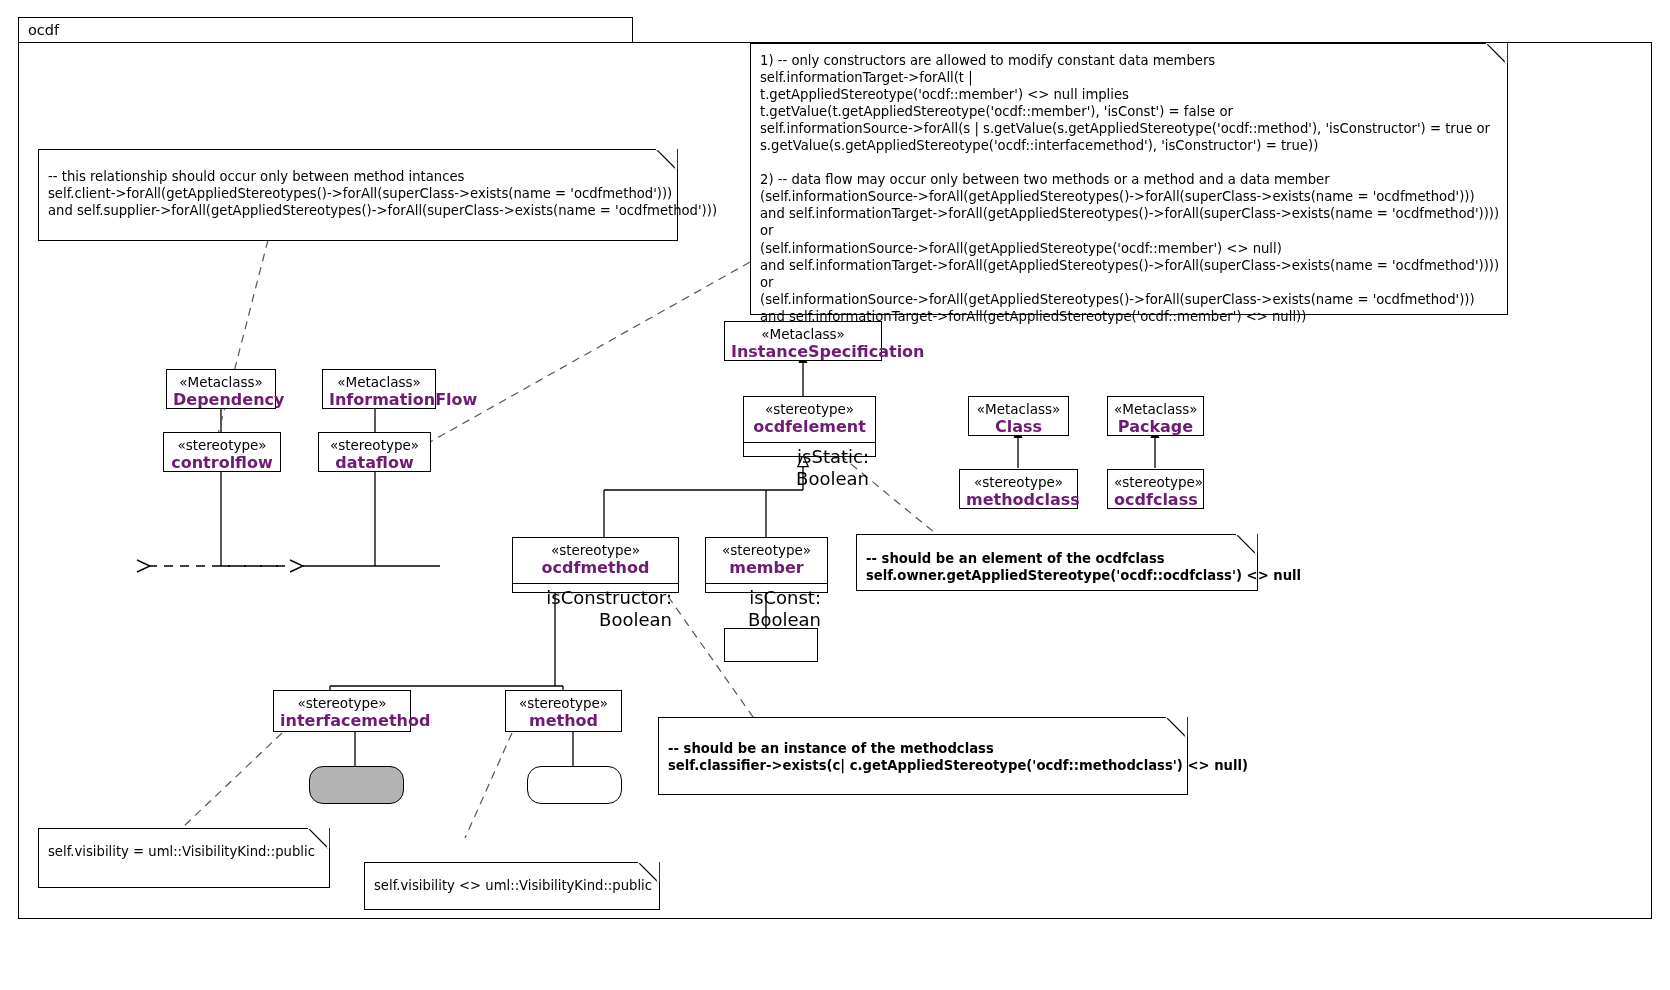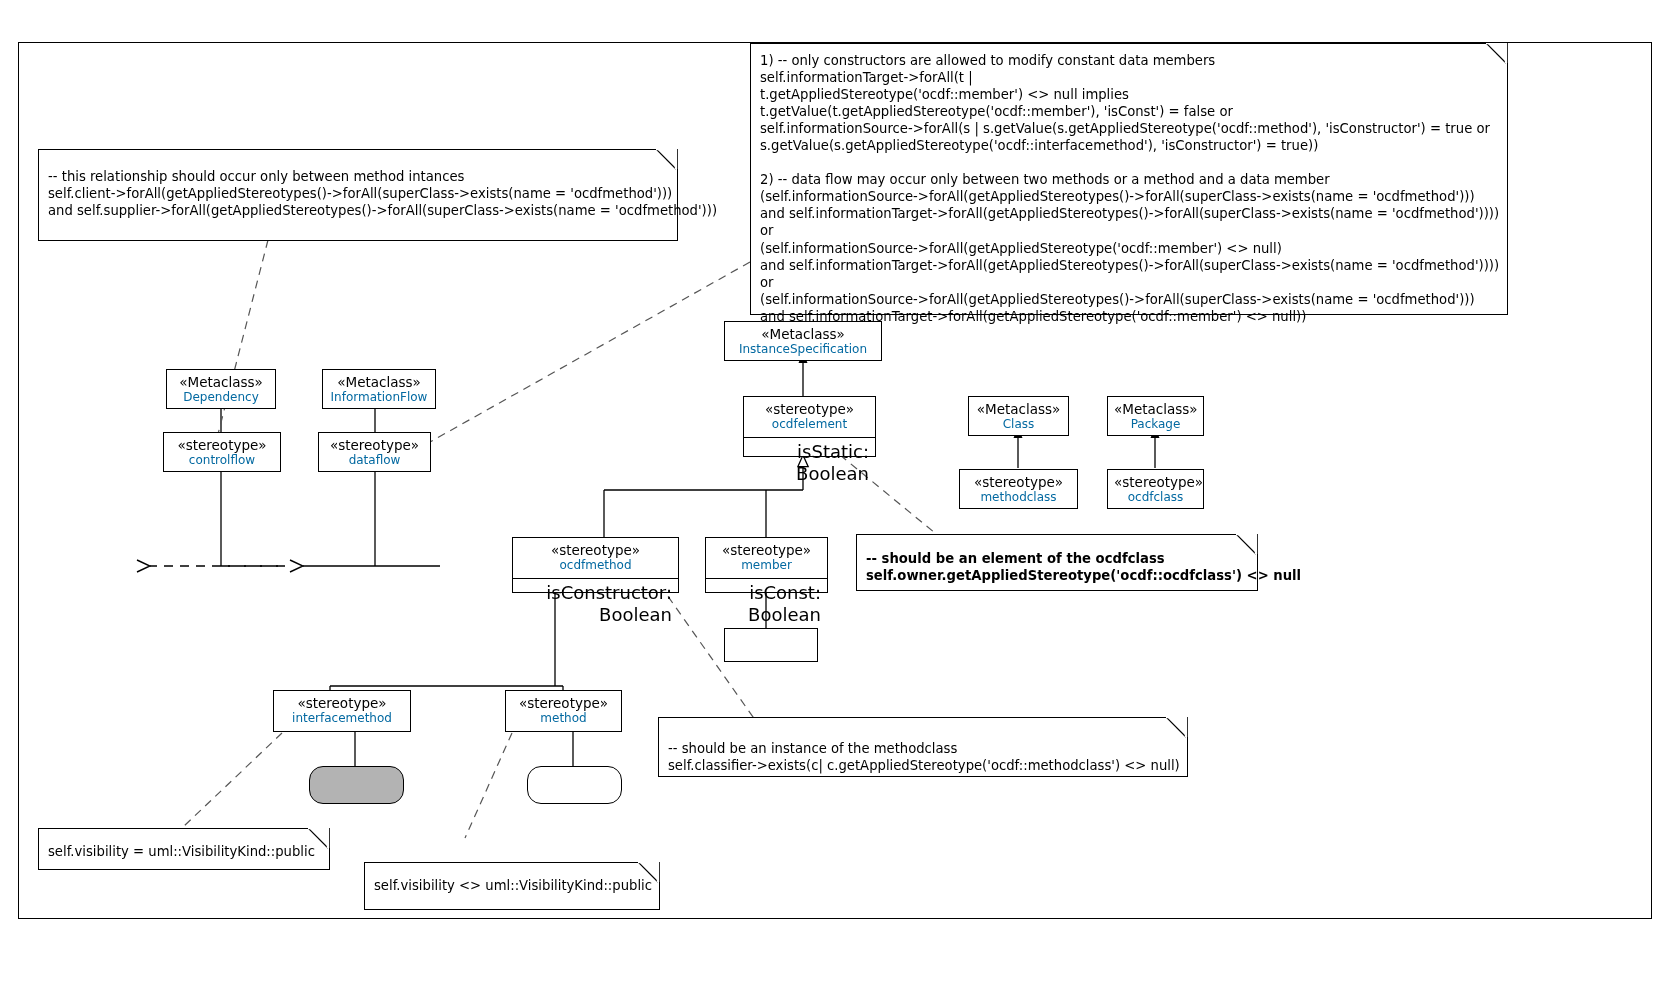--- a/index.html
+++ b/index.html
@@ -8,21 +8,21 @@
 
   
   .pkg-body{position:absolute;border:1.4px solid #000;background:#fff;}
   .pkg-tab{position:absolute;border:1.4px solid #000;background:#fff;box-sizing:border-box;
            display:flex;align-items:center;padding-left:9px;font-size:14.5px;color:#000;}
 
   
   .uclass{position:absolute;border:1.3px solid #000;background:#fff;box-sizing:border-box;}
   .uclass .hdr{padding:4px 6px 5px 6px;text-align:center;line-height:1.22;}
   .uclass .hdr .st{display:block;font-size:13.5px;color:#000;}
-  .uclass .hdr .nm{display:block;font-size:12px;color:#0369a1;}
+  .uclass .hdr .nm{display:block;font-size:16px;color:#701a75;font-weight:bold;}
   .uclass .sep{border-top:1.3px solid #000;}
   .uclass .attr{padding:3px 6px 4px 6px;font-size:18px;color:#000;text-align:right;line-height:1.2;}
 
   
   .note{position:absolute;box-sizing:border-box;background:#fff;
         border:1.2px solid #000;}
   .note .txt{position:absolute;left:9px;top:6px;right:20px;font-size:13.2px;line-height:1.292;
              color:#000;white-space:pre;}
 
   
@@ -31,20 +31,23 @@
 
   
   .prect{position:absolute;border:1.3px solid #000;background:#fff;}
   svg.ovl{position:absolute;left:0;top:0;width:1670px;height:990px;pointer-events:none;}
 </style>
 </head>
 <body>
 
 <div id="canvas">
 
+  <div class="pkg-tab" style="left:18px;top:17px;width:615px;height:26px;">
+    <span>ocdf</span>
+  </div>
   <div class="pkg-body" style="left:18px;top:42px;width:1632px;height:875px;"></div>
 
   <svg class="ovl" xmlns="http://www.w3.org/2000/svg">
     <defs>
       <marker id="gen" markerWidth="16" markerHeight="16" refX="1" refY="5.5" orient="auto" markerUnits="userSpaceOnUse">
         <path d="M1,1 L1,10 L12,5.5 z" fill="#000"></path>
       </marker>
       <marker id="genHollow" markerWidth="18" markerHeight="18" refX="1" refY="6.5" orient="auto" markerUnits="userSpaceOnUse">
         <path d="M1.3,1.3 L1.3,11.7 L13,6.5 z" fill="#fff" stroke="#000" stroke-width="1.3"></path>
       </marker>
@@ -145,32 +148,32 @@
     <span class="txt" style="top:15px;font-size:13.2px;">-- should be an element of the ocdfclass
 self.owner.getAppliedStereotype('ocdf::ocdfclass') &lt;&gt; null</span>
     <svg width="22" height="22" style="position:absolute;right:-1px;top:-1px;">
       <path d="M0,0 L20,0 L20,20 z" fill="#fff"></path>
       <path d="M0,0 L20,20" stroke="#000" stroke-width="1.2" fill="none"></path>
       <path d="M0,0 L20,0" stroke="#fff" stroke-width="2.4"></path>
       <path d="M20,0 L20,20" stroke="#fff" stroke-width="2.4"></path>
     </svg>
   </div>
 
-  <div class="note" style="left:658px;top:717px;width:530px;height:60px;">
+  <div class="note" style="left:658px;top:717px;width:530px;height:78px;font-weight:bold;">
     <span class="txt" style="top:22px;font-size:13.2px;">-- should be an instance of the methodclass
 self.classifier-&gt;exists(c| c.getAppliedStereotype('ocdf::methodclass') &lt;&gt; null)</span>
     <svg width="22" height="22" style="position:absolute;right:-1px;top:-1px;">
       <path d="M0,0 L20,0 L20,20 z" fill="#fff"></path>
       <path d="M0,0 L20,20" stroke="#000" stroke-width="1.2" fill="none"></path>
       <path d="M0,0 L20,0" stroke="#fff" stroke-width="2.4"></path>
       <path d="M20,0 L20,20" stroke="#fff" stroke-width="2.4"></path>
     </svg>
   </div>
 
-  <div class="note" style="left:38px;top:828px;width:292px;height:42px;">
+  <div class="note" style="left:38px;top:828px;width:292px;height:60px;">
     <span class="txt" style="top:14px;font-size:13.2px;">self.visibility = uml::VisibilityKind::public</span>
     <svg width="22" height="22" style="position:absolute;right:-1px;top:-1px;">
       <path d="M0,0 L20,0 L20,20 z" fill="#fff"></path>
       <path d="M0,0 L20,20" stroke="#000" stroke-width="1.2" fill="none"></path>
       <path d="M0,0 L20,0" stroke="#fff" stroke-width="2.4"></path>
       <path d="M20,0 L20,20" stroke="#fff" stroke-width="2.4"></path>
     </svg>
   </div>
 
   <div class="note" style="left:364px;top:838px;width:296px;height:48px;margin-top:24px;">

